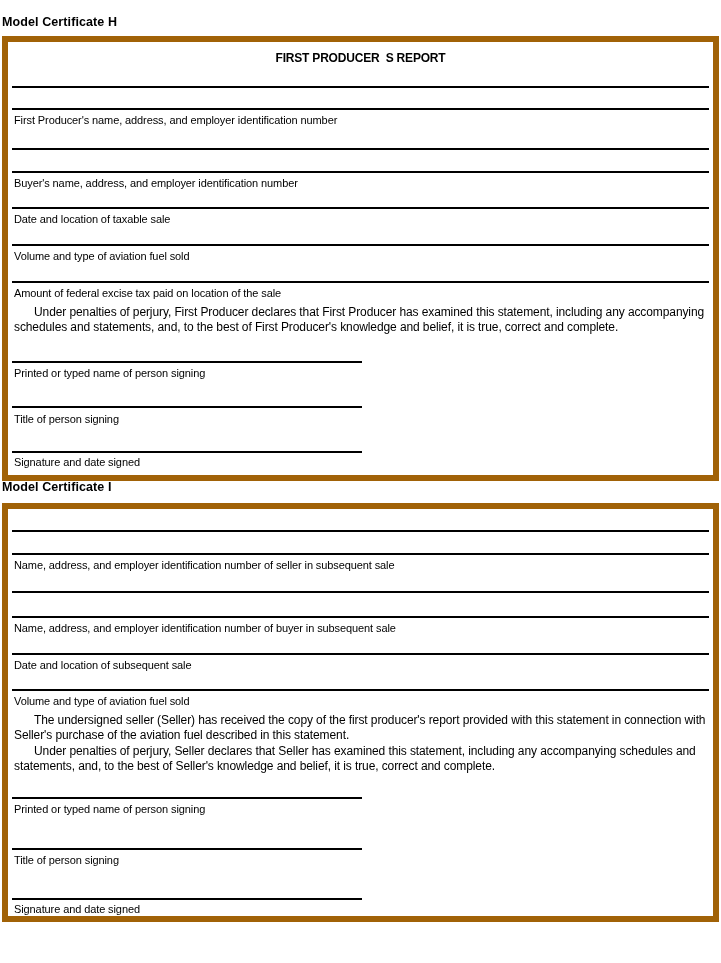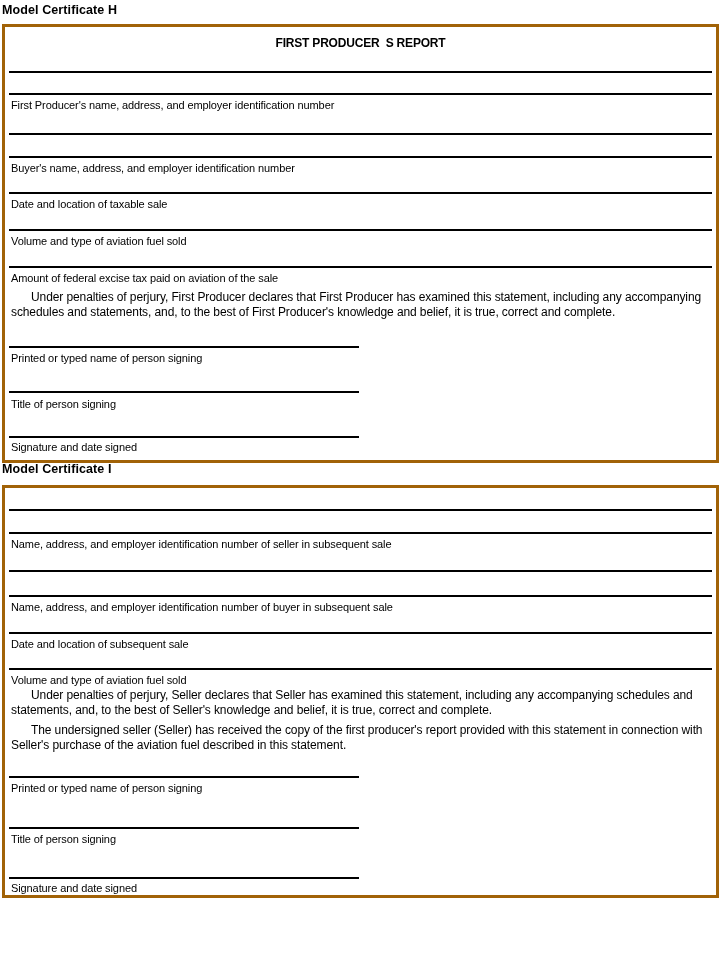--- a/index.html
+++ b/index.html
@@ -7,24 +7,24 @@
     width:721px; min-height:963px;
     font-family:"Liberation Sans", sans-serif;
     color:#000;
     -webkit-font-smoothing:none;
   }
   .cert-heading {
     margin:0 0 0 2px;
     font-size:12.5px; font-weight:bold; line-height:13px;
     letter-spacing:0.1px;
   }
-  .cert-heading.first { padding-top:4px; }
+  .cert-heading.first { padding-top:16px; }
   .cert-box {
     margin:0 2px;
-    border:3px solid #a16207;
+    border:6px solid #a16207;
     background:#fff;
   }
   .box-title {
     margin:9px 4px 0 4px;
     text-align:center;
     font-size:12px; font-weight:bold; line-height:14px;
     letter-spacing:-0.2px;
     white-space:pre;
   }
   .rule {
@@ -60,21 +60,21 @@
   <div class="rule" style="margin-top:21px;"></div>
   <div class="lbl">Buyer's name, address, and employer identification number</div>
 
   <div class="rule" style="margin-top:17px;"></div>
   <div class="lbl">Date and location of taxable sale</div>
 
   <div class="rule" style="margin-top:18px;"></div>
   <div class="lbl">Volume and type of aviation fuel sold</div>
 
   <div class="rule" style="margin-top:18px;"></div>
-  <div class="lbl">Amount of federal excise tax paid on aviation of the sale</div>
+  <div class="lbl">Amount of federal excise tax paid on location of the sale</div>
 
   <div class="para">Under penalties of perjury, First Producer declares that First Producer has examined this statement, including any accompanying schedules and statements, and, to the best of First Producer's knowledge and belief, it is true, correct and complete.</div>
 
   <div class="rule rule-short" style="margin-top:26px;"></div>
   <div class="lbl">Printed or typed name of person signing</div>
 
   <div class="rule rule-short" style="margin-top:26px;"></div>
   <div class="lbl" style="margin-top:5px;">Title of person signing</div>
 
   <div class="rule rule-short" style="margin-top:25px;"></div>
@@ -92,22 +92,22 @@
   <div class="rule" style="margin-top:19px;"></div>
   <div class="rule" style="margin-top:23px;"></div>
   <div class="lbl">Name, address, and employer identification number of buyer in subsequent sale</div>
 
   <div class="rule" style="margin-top:18px;"></div>
   <div class="lbl">Date and location of subsequent sale</div>
 
   <div class="rule" style="margin-top:17px;"></div>
   <div class="lbl">Volume and type of aviation fuel sold</div>
 
+  <div class="para">The undersigned seller (Seller) has received the copy of the first producer's report provided with this statement in connection with Seller's purchase of the aviation fuel described in this statement.</div>
   <div class="para" style="margin-top:1px;">Under penalties of perjury, Seller declares that Seller has examined this statement, including any accompanying schedules and statements, and, to the best of Seller's knowledge and belief, it is true, correct and complete.</div>
-  <div class="para">The undersigned seller (Seller) has received the copy of the first producer's report provided with this statement in connection with Seller's purchase of the aviation fuel described in this statement.</div>
 
   <div class="rule rule-short" style="margin-top:23px;"></div>
   <div class="lbl">Printed or typed name of person signing</div>
 
   <div class="rule rule-short" style="margin-top:32px;"></div>
   <div class="lbl">Title of person signing</div>
 
   <div class="rule rule-short" style="margin-top:31px;"></div>
   <div class="lbl" style="margin-top:3px;">Signature and date signed</div>
 </div>

